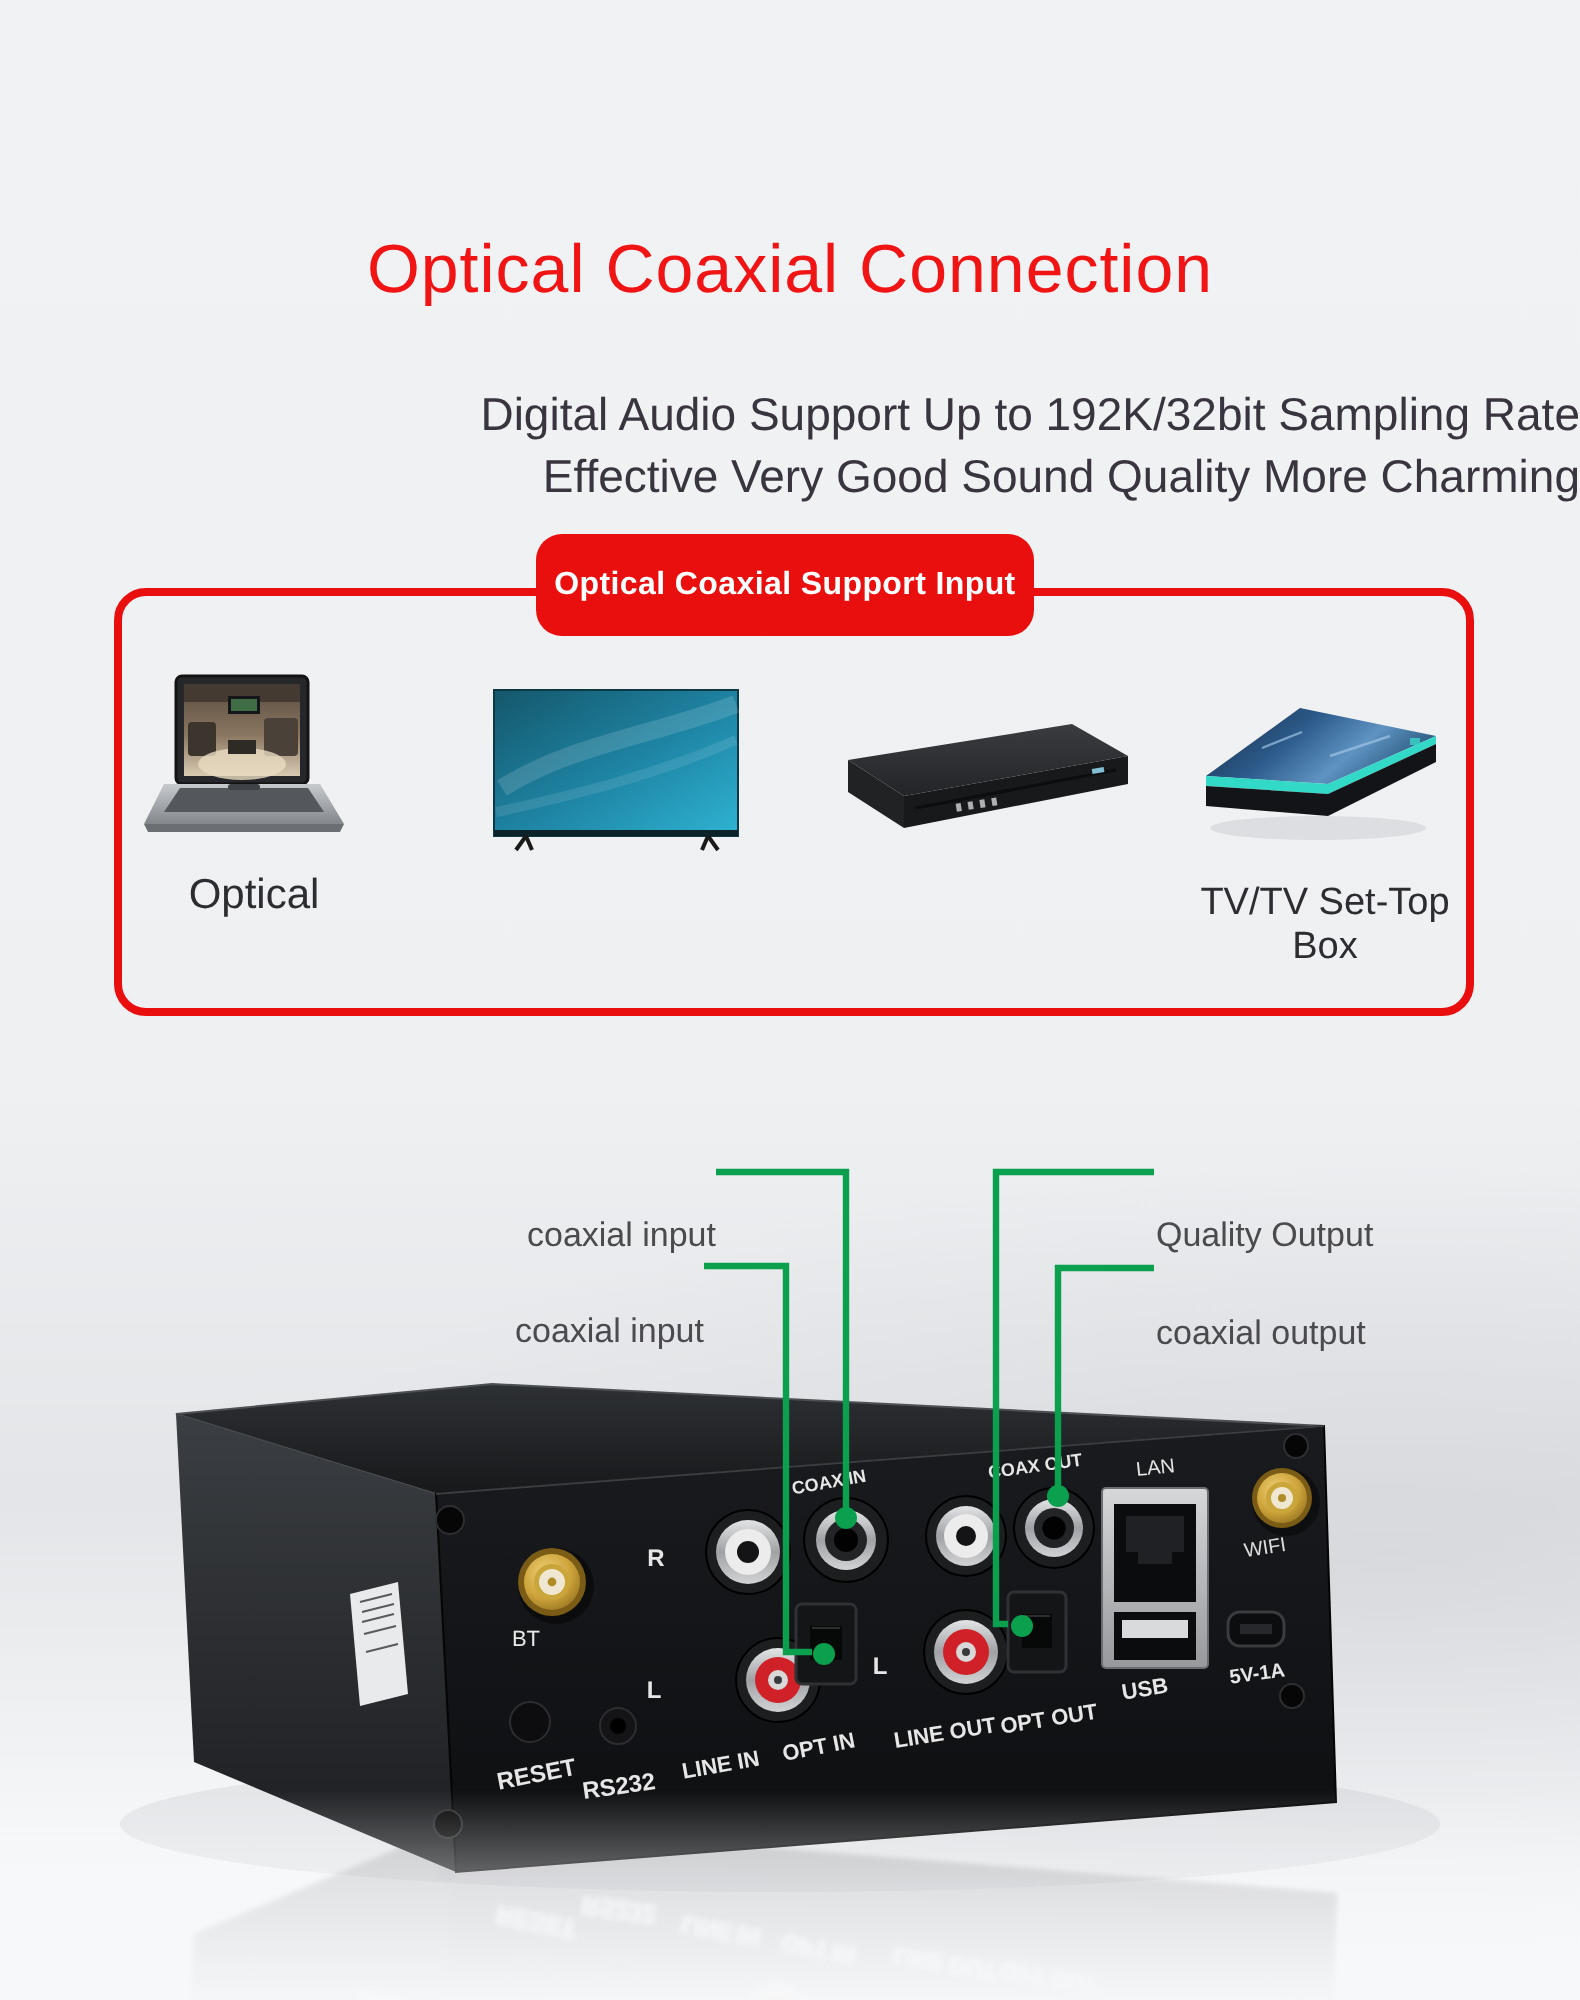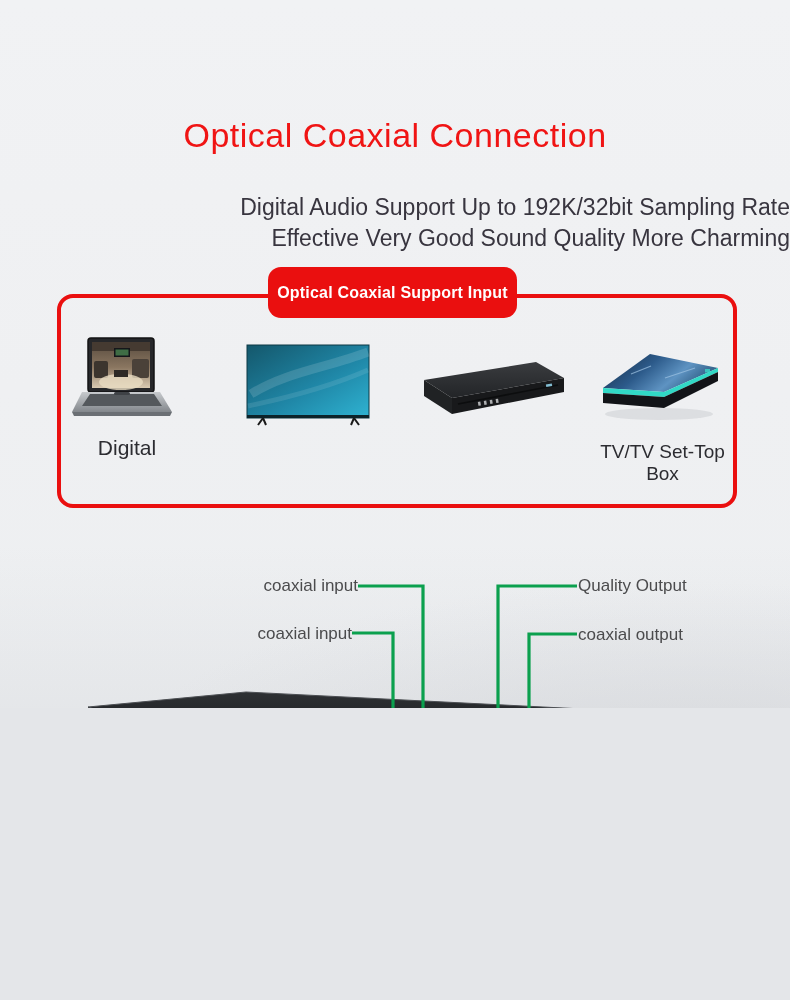--- a/index.html
+++ b/index.html
@@ -1,18 +1,18 @@
 <!DOCTYPE html>
 <html><head>
 <meta charset="utf-8">
 <style>
   html,body{margin:0;padding:0;}
   body{font-family:"Liberation Sans",sans-serif;background:#e4e6e9;}
   #stage{
-    position:relative;width:790px;height:708px;margin:0 auto;overflow:hidden;
+    position:relative;width:790px;height:1000px;margin:0 auto;overflow:hidden;
     background:linear-gradient(180deg,#f1f2f4 0%,#eff0f2 55%,#edeff1 100%);
   }
   .photo-bg{
     position:absolute;left:0;top:545px;width:790px;height:455px;
     background:
       radial-gradient(ellipse at 88% 52%, rgba(198,200,205,0.45), rgba(198,200,205,0) 60%),
       linear-gradient(180deg, rgba(236,238,240,0) 0%, rgba(223,225,228,0.75) 45%, rgba(248,249,250,0.95) 85%, #fbfbfc 100%);
   }
   .page-title{
     position:absolute;left:0;top:116px;width:790px;text-align:center;
@@ -31,21 +31,21 @@
     background:#ea0f0f;border-radius:13px;z-index:3;
     display:flex;align-items:center;justify-content:center;
     color:#ffffff;font-size:16px;font-weight:600;letter-spacing:0.2px;
   }
   .item-art{position:absolute;}
   .item-label{position:absolute;text-align:center;color:#2c2c31;}
   .lbl-computer{left:57px;width:140px;top:436px;font-size:21px;}
   .lbl-tv{left:237px;width:140px;top:438px;font-size:20px;}
   .lbl-dvd{left:426px;width:140px;top:437px;font-size:22px;}
   .lbl-stb{left:592px;width:141px;top:441px;font-size:19px;}
-  .ann{position:absolute;font-size:17px;color:#4b4b4d;white-space:nowrap;}
+  .ann{position:absolute;font-size:17px;color:#4b4b4d;white-space:nowrap;margin-top:32px;}
   .ann-right{text-align:right;}
   #overlay-svg{position:absolute;left:0;top:0;}
 </style>
 </head>
 <body>
 <div id="stage">
 
   <div class="photo-bg"></div>
 
   <div class="page-title">Optical Coaxial Connection</div>
@@ -78,21 +78,21 @@
       <rect x="24" y="29" width="14" height="17" rx="2" fill="#3c352e"></rect>
       <rect x="62" y="27" width="17" height="19" rx="2" fill="#4a4139"></rect>
       <ellipse cx="51" cy="50" rx="22" ry="8" fill="#e8dcc2" opacity="0.8"></ellipse>
       <rect x="44" y="38" width="14" height="7" fill="#2e2a26"></rect>
       <polygon points="12,60 90,60 102,80 2,80" fill="url(#baseGrad)"></polygon>
       <polygon points="20,62 84,62 92,74 12,74" fill="#54585c"></polygon>
       <rect x="44" y="60" width="16" height="3" rx="1.5" fill="#3f4246"></rect>
       <polygon points="2,80 102,80 100,84 4,84" fill="#6b6f74"></polygon>
     </svg>
   </div>
-  <div class="item-label lbl-computer">Digital</div>
+  <div class="item-label lbl-computer">Optical</div>
 
   <div class="item-art" style="left:246px;top:344px">
     <svg width="125" height="82" viewBox="0 0 125 82">
       <defs>
         <linearGradient id="tvGrad" x1="0" y1="0" x2="1" y2="1">
           <stop offset="0" stop-color="#14576b"></stop>
             <stop offset="0.55" stop-color="#1f86a6"></stop>
             <stop offset="1" stop-color="#2fb3d2"></stop>
         </linearGradient>
       </defs>

